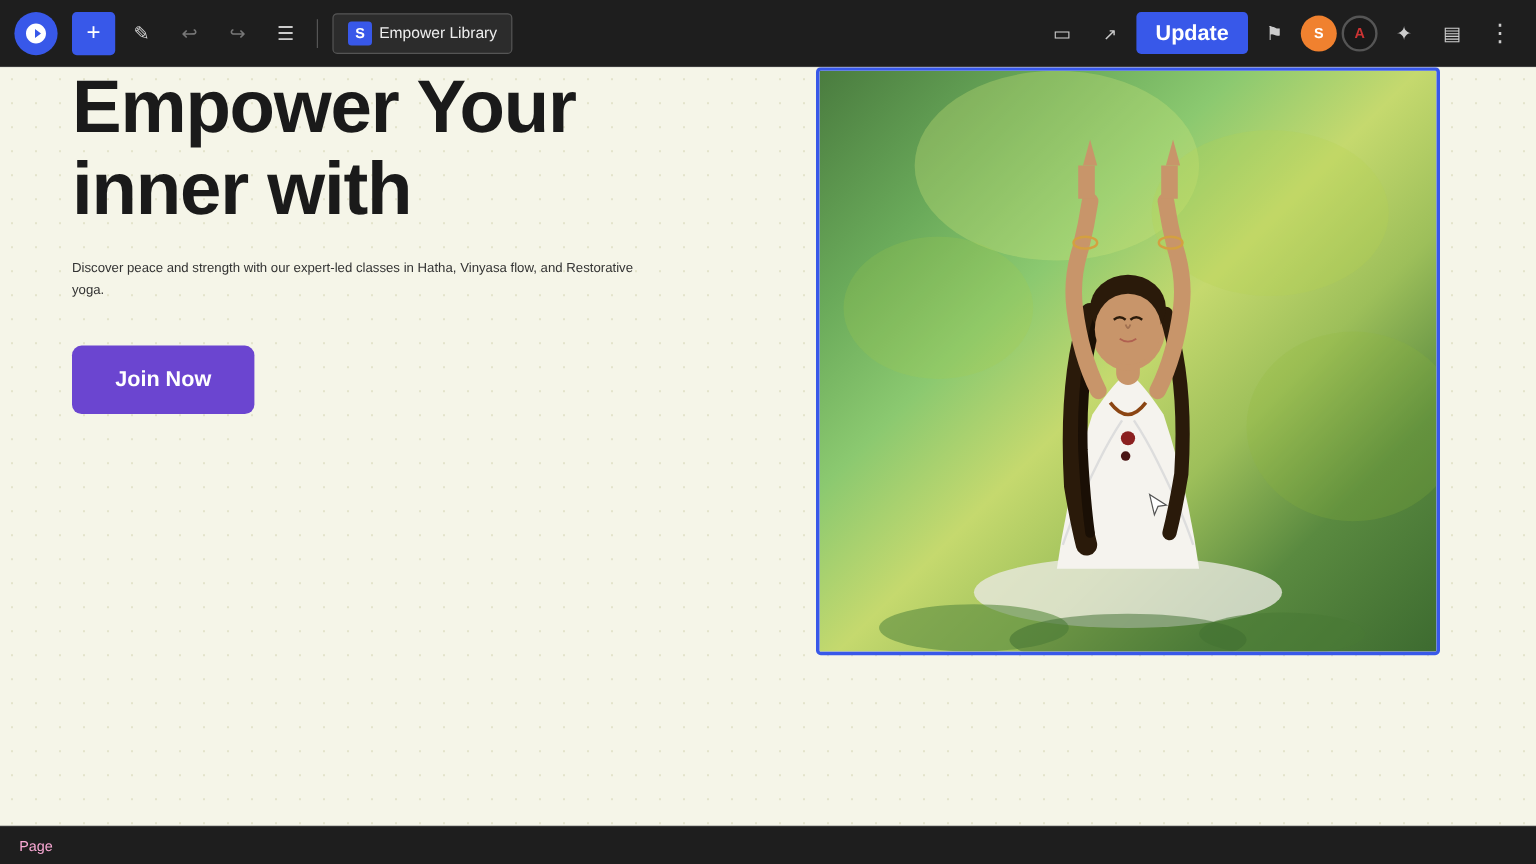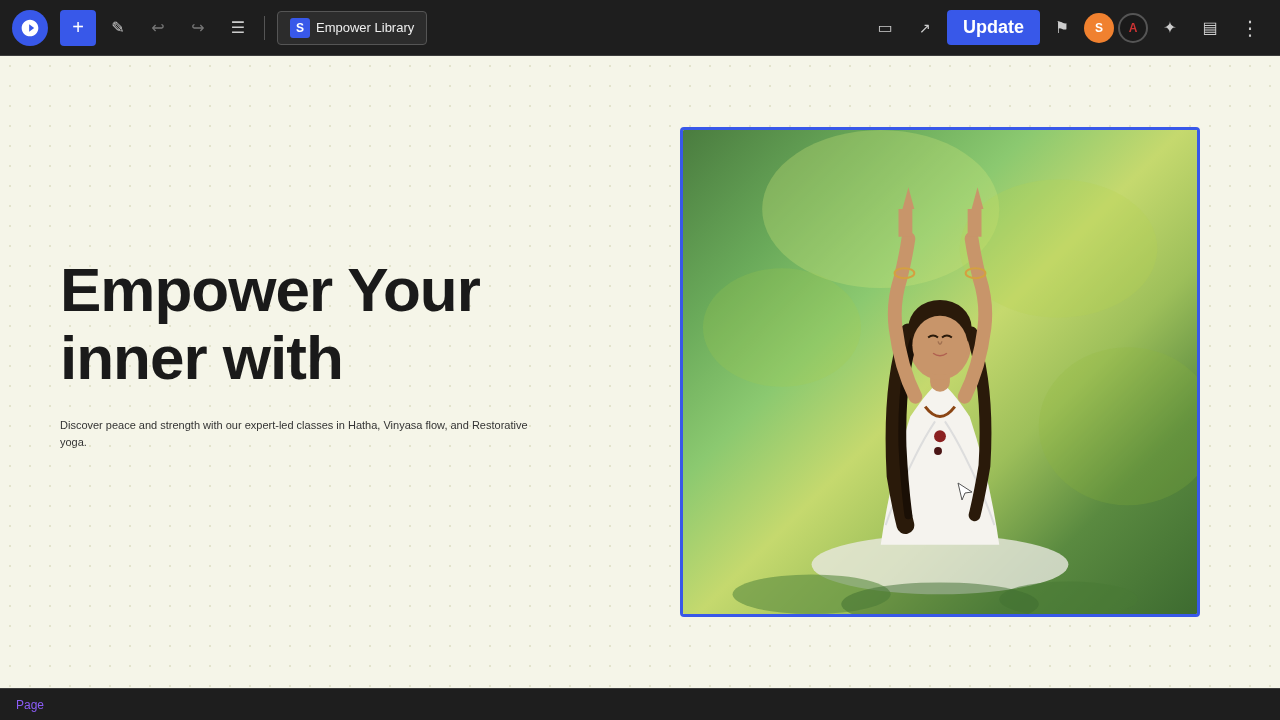--- a/index.html
+++ b/index.html
@@ -107,21 +107,20 @@
       inset: 0;
       background-image: radial-gradient(circle, #c8c8a0 1px, transparent 1px);
       background-size: 20px 20px;
       opacity: 0.4;
     }
 
     .hero-container {
       position: relative;
       z-index: 1;
       display: flex;
-      align-items: center;
       height: 100%;
       padding: 0 60px;
       gap: 40px;
     }
 
     .hero-text {
       flex: 1;
       max-width: 580px;
     }
     .hero-title {
@@ -180,21 +179,21 @@
       height: 100%;
     }
 
     
     .status-bar {
       height: 32px;
       background: #1e1e1e;
       display: flex;
       align-items: center;
       padding: 0 16px;
-      color: #8b5cf6;
+      color: #f9a8d4;
       font-size: 12px;
       border-top: 1px solid #3c3c3c;
     }
 
     
     .cursor-overlay {
       position: absolute;
       width: 24px; height: 24px;
       pointer-events: none;
       z-index: 999;
@@ -270,20 +269,21 @@
 
 <div class="content-area">
   <div class="hero-container">
 
     <div class="hero-text">
       <h1 class="hero-title">
         <span>Empower Your</span><br>
         <span>inner with</span>
       </h1>
       <p class="hero-description">Discover peace and strength with our expert-led classes in Hatha, Vinyasa flow, and Restorative yoga.</p>
+      <button class="join-now-btn">Join Now</button>
     </div>
 
     <div class="hero-image-wrapper">
       <div class="hero-image-canvas">
 
         <div class="yoga-bg"></div>
 
         <svg class="yoga-figure" viewBox="0 0 520 490" xmlns="http://www.w3.org/2000/svg" preserveAspectRatio="xMidYMax meet">
 
           <ellipse cx="200" cy="80" rx="120" ry="80" fill="#d4e87a" opacity="0.3"></ellipse>

